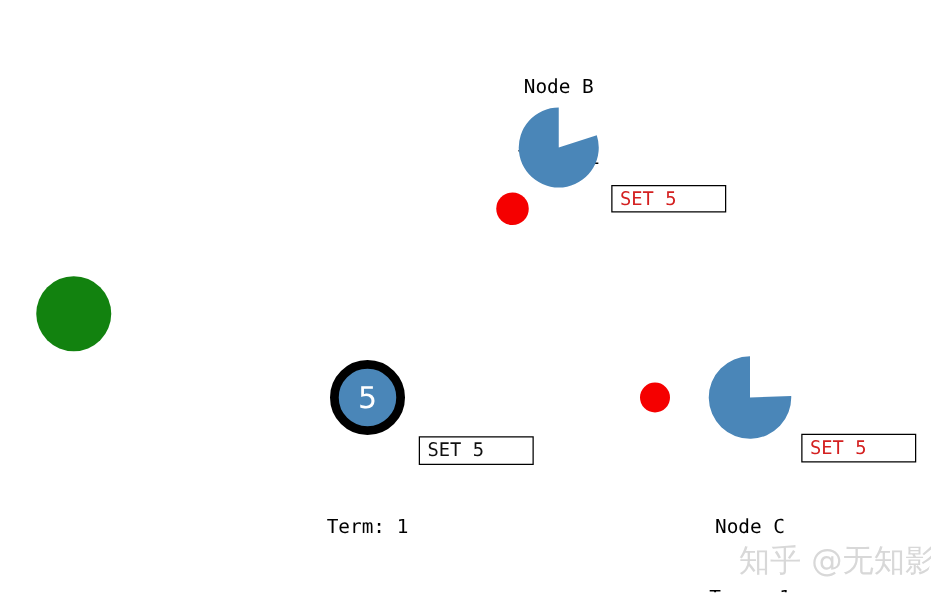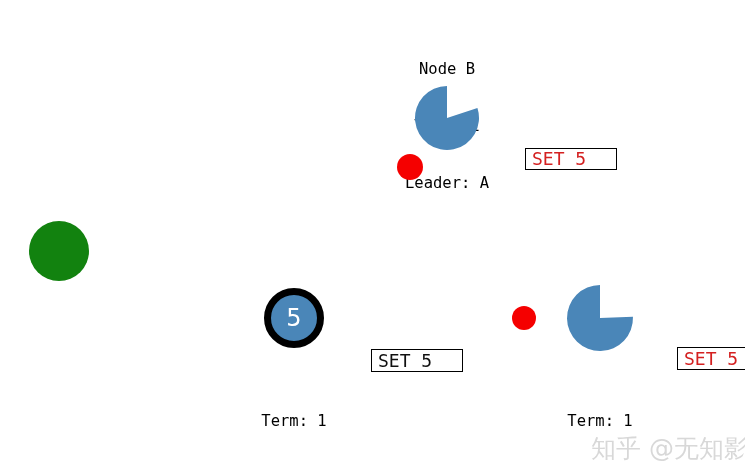--- a/index.html
+++ b/index.html
@@ -34,27 +34,26 @@
     white-space: pre;
   }
 
   
   .msg-box {
     position: absolute;
     box-sizing: border-box;
     border: 1.5px solid #000000;
     background: #ffffff;
     font-family: "DejaVu Sans Mono", "Liberation Mono", monospace;
-    font-size: 18px;
+    font-size: 15px;
     line-height: 1;
     display: flex;
     align-items: center;
     padding-left: 6px;
     white-space: pre;
-    margin-left: 36px;
   }
   .msg-box.red   { color: #d42020; }
   .msg-box.black { color: #101010; }
 
   
   .dot {
     position: absolute;
     border-radius: 50%;
   }
 
@@ -97,21 +96,20 @@
 </head>
 <body>
 
 <div id="canvas" style="width: 745px; height: 474px; background: rgb(255, 255, 255); border-radius: 29px;">
 
   <div class="dot" id="dot-green-client" style="left: 29px; top: 221px; width: 60px; height: 60px; background: rgb(18, 130, 15);"></div>
 
   <div class="node-label" id="label-node-b" style="left: 337px; top: 22px; width: 220px;">
     <div>Node B</div>
     <div>Term: 1</div>
-    <div>Leader: A</div>
   </div>
   <div class="node-shape" id="shape-node-b" style="left: 413px; top: 84px; width: 68px; height: 68px;">
       <svg width="68" height="68" viewBox="0 0 68 68">
         <path d="M 34 34 L 64.43380852144492 24.11145618000168 A 32 32 0 1 1 34 2 Z" fill="#4a86b8"></path>
       </svg>
     </div>
 
   <div class="dot" id="dot-red-b" style="left: 397px; top: 154px; width: 26px; height: 26px; background: rgb(245, 0, 0);"></div>
 
   <div class="msg-box red" id="msg-b" style="left: 489px; top: 148px; width: 92px; height: 22px;">
@@ -136,19 +134,20 @@
       <svg width="70" height="70" viewBox="0 0 70 70">
         <path d="M 35 35 L 67.97989729163015 33.84831660881747 A 33 33 0 1 1 35 2 Z" fill="#4a86b8"></path>
       </svg>
     </div>
 
   <div class="msg-box red" id="msg-c" style="left: 641px; top: 347px; width: 92px; height: 23px;">
     <span>SET 5</span>
   </div>
 
   <div class="node-label" id="label-node-c" style="left: 490px; top: 374px; width: 220px;">
+    <div>Node C</div>
     <div>Term: 1</div>
     
   </div>
 
   <div id="watermark" style="left: 591px; top: 436px; color: rgb(216, 216, 216);">知乎 @无知影</div>
 
 </div>
 
 </body></html>

